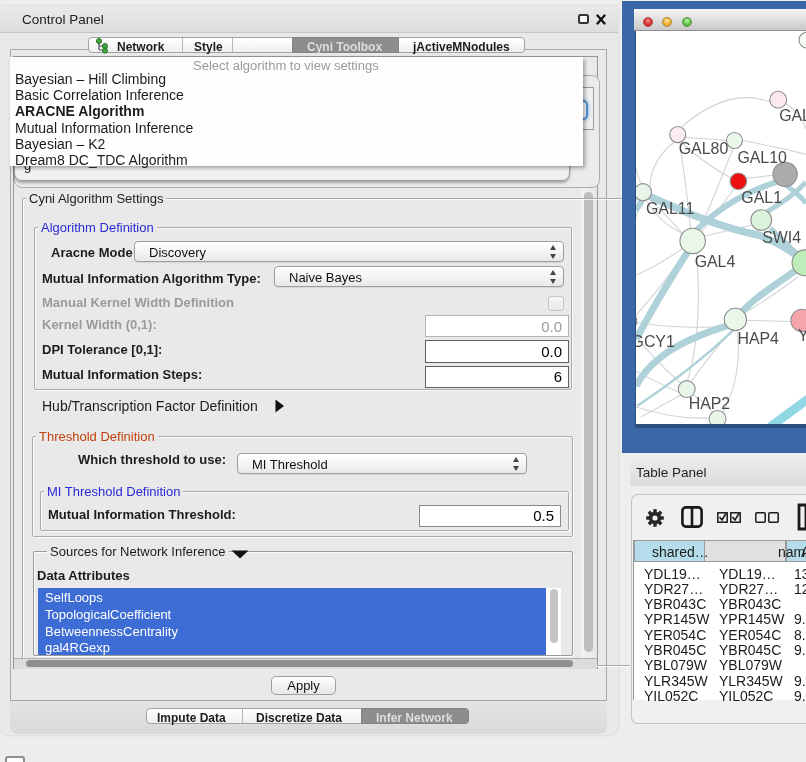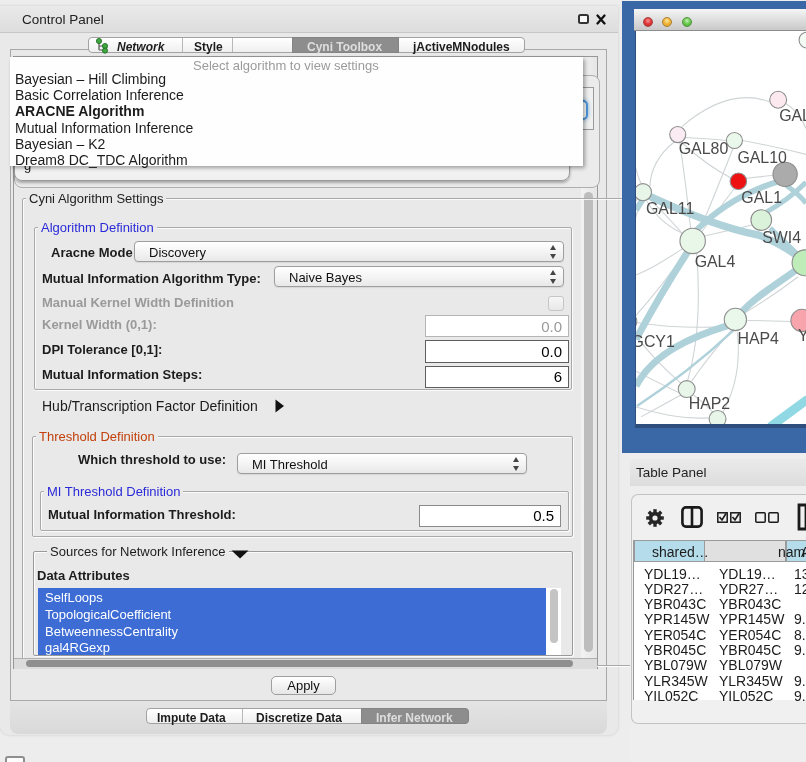--- a/index.html
+++ b/index.html
@@ -54,21 +54,21 @@
 <div class="abs" style="left:182px; top:38px; width:1px; height:14px; background:#b8b8b8;"></div>
 <div class="abs" style="left:232px; top:38px; width:1px; height:14px; background:#b8b8b8;"></div>
 <div class="abs" style="left:292px; top:37px; width:107px; height:16px; background:#8d8d8d; border:1px solid #848484;"></div>
 
 <svg class="abs" style="left:96px; top:38px;" width="14" height="16" viewBox="0 0 14 16">
   <path d="M3 4 L3 12 M3 8 L8 8 M3 12 L8 12" stroke="#555" stroke-width="1.2" fill="none"></path>
   <circle cx="3" cy="3" r="2.6" fill="#3fa73f" stroke="#1c641c" stroke-width="0.8"></circle>
   <circle cx="9" cy="8" r="2.6" fill="#3fa73f" stroke="#1c641c" stroke-width="0.8"></circle>
   <circle cx="9" cy="12.6" r="2.6" fill="#3fa73f" stroke="#1c641c" stroke-width="0.8"></circle>
 </svg>
-<div class="lbl bold" style="left:117px; top:40px; font-size:12px;font-style:italic;">Network</div>
+<div class="lbl bold" style="left:117px; top:40px; font-size:12px;">Network</div>
 <div class="lbl bold" style="left:194px; top:40px; font-size:12px;">Style</div>
 <div class="lbl bold" style="left:246px; top:40px; font-size:12px;margin-top:32px;">Select</div>
 <div class="lbl bold" style="left:307px; top:40px; font-size:12px; color:#dedede;">Cyni Toolbox</div>
 <div class="lbl bold" style="left:413px; top:40px; font-size:12px;">jActiveMNodules</div>
 
 <div class="abs" style="left:581px; top:57px; width:16px; height:601px;
   background:linear-gradient(90deg,#f2f2f2,#e6e6e6);"></div>
 <div class="abs" style="left:583.5px; top:192px; width:9px; height:460px; background:#bdbdbd; border-radius:4.5px;"></div>
 
 <div class="abs" style="left:14px; top:75px; width:586px; height:113px;

